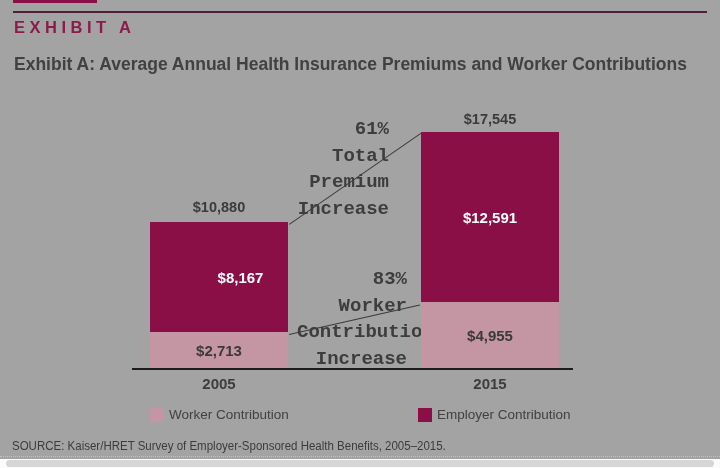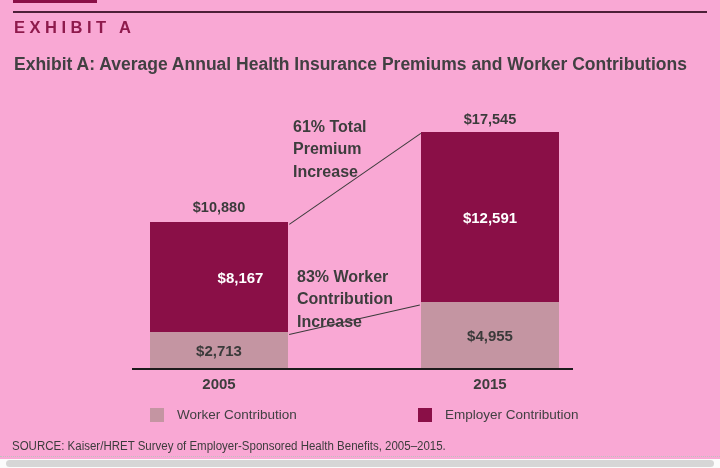--- a/index.html
+++ b/index.html
@@ -1,18 +1,18 @@
 <!DOCTYPE html>
 <html><head>
 <meta charset="utf-8">
 <style>
   * { margin:0; padding:0; box-sizing:border-box; }
   html,body { background:#ffffff; }
   .page {
-    position:relative; width:720px; height:468px; background:#f9a8d4;
+    position:relative; width:720px; height:468px; background:#a3a3a3;
     font-family:"Liberation Sans", sans-serif; overflow:hidden;
   }
   
   .top-streak { position:absolute; left:13px; top:0; width:84px; height:3px; background:#8A0F47; }
   .top-rule   { position:absolute; left:13px; top:11px; width:694px; height:2px; background:#4d2038; }
   .exhibit-label {
     position:absolute; left:14px; top:18px;
     font-size:16.5px; font-weight:bold; letter-spacing:4.5px; color:#8E1A4C;
   }
   .chart-title {
@@ -33,35 +33,35 @@
     font-size:14.5px; font-weight:bold; color:#3b3b3b;
   }
   .total-2005 { left:150px; top:199px; }
   .total-2015 { left:421px; top:111px; }
   
   .connector { position:absolute; height:1px; background:#3a3a3a; transform-origin:0 0; }
   .connector-top    { left:289px; top:224px; width:160px; transform:rotate(-34.7deg); }
   .connector-bottom { left:289px; top:334px; width:134px; transform:rotate(-12.7deg); }
   
   .annotation {
-    position:absolute; text-align:left;
-    font-size:16px; font-weight:bold; color:#3d3d3d; line-height:1.4;
+    position:absolute; text-align:right;
+    font-size:19px; font-weight:bold; color:#3d3d3d; line-height:1.4;font-family:Liberation Mono, monospace;
   }
   .annotation-premium { left:293px; top:116px; width:96px; }
   .annotation-worker  { left:297px; top:266px; width:110px; }
   
   .x-axis { position:absolute; left:132px; top:368px; width:441px; height:2px; background:#1c1c1c; }
   .x-label {
     position:absolute; top:375px; width:138px; text-align:center;
     font-size:15px; font-weight:bold; color:#3d3d3d;
   }
   .x-label-2005 { left:150px; }
   .x-label-2015 { left:421px; }
   
-  .legend-item { position:absolute; top:407px; display:flex; align-items:flex-end; gap:13px; }
+  .legend-item { position:absolute; top:407px; display:flex; align-items:flex-end; gap:5px; }
   .legend-worker   { left:150px; }
   .legend-employer { left:418px; }
   .legend-swatch { width:14px; height:14px; }
   .swatch-worker   { background:#C495A2; }
   .swatch-employer { background:#8A0F47; }
   .legend-text { font-size:13.5px; color:#414042; }
   
   .source-line {
     position:absolute; left:12px; top:439px; white-space:nowrap;
     font-size:12.5px; color:#3c3c3c; transform:scaleX(0.92); transform-origin:0 0;

